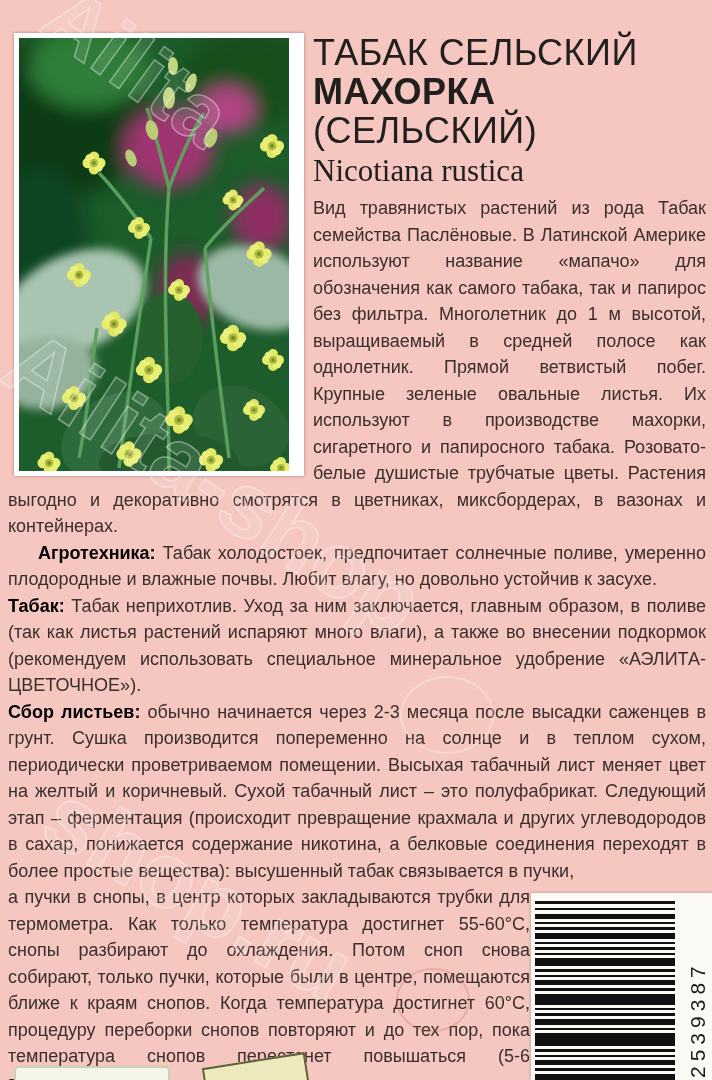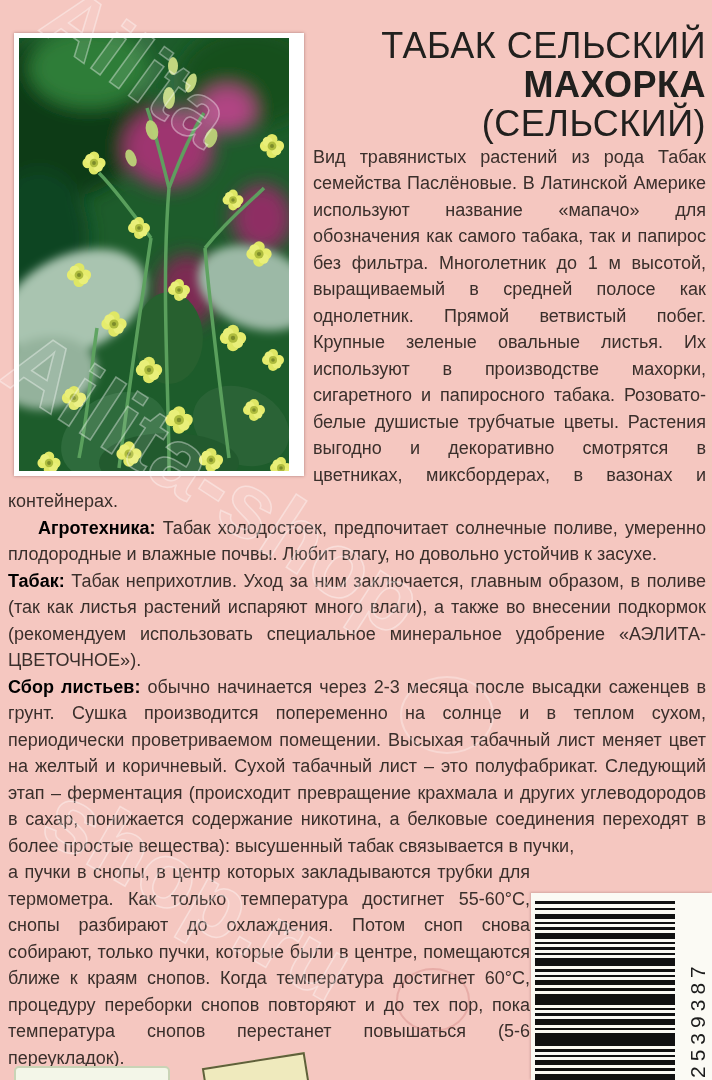--- a/index.html
+++ b/index.html
@@ -25,22 +25,23 @@
     float:left;
     width:280px;
     margin:33px 9px 8px 6px;
     background:#fff;
     padding:5px;
     box-shadow:0 0 3px rgba(90,40,40,.45);
   }
   .photo-frame svg{display:block;width:270px;height:433px;}
   
   .header{
-    text-align:right;
-    padding-top:27px;
+    text-align:left;
+    padding-top:34px;
+    margin-bottom:8px;
     line-height:1.08;
     color:#21201e;
   }
   .t1{font-size:36px;letter-spacing:.5px;}
   .t2{font-size:36px;letter-spacing:.5px;}
   .t2 b{font-weight:bold;}
   .latin{
     font-family:"Liberation Serif", serif;
     font-size:31px;
     margin-top:3px;
@@ -198,20 +199,21 @@
         <use href="#fl" transform="translate(110,416) scale(1.15)"></use>
         <use href="#fl" transform="translate(192,422) scale(1.1)"></use>
         <use href="#fl" transform="translate(30,425) scale(1.05)"></use>
         <use href="#fl" transform="translate(262,430) scale(1.0)"></use>
       </svg>
     </div>
 
     <div class="header">
       <div class="t1">ТАБАК СЕЛЬСКИЙ</div>
       <div class="t2"><b>МАХОРКА</b><span> (СЕЛЬСКИЙ)</span></div>
+      <div class="latin">Nicotiana rustica</div>
     </div>
 
     <p class="para"><span>Вид травянистых растений из рода Табак семейства Паслёновые. В Латинской Америке используют название «мапачо» для обозначения как самого табака, так и папирос без фильтра. Многолетник до 1 м высотой, выращиваемый в средней полосе как однолетник. Прямой ветвистый побег. Крупные зеленые овальные листья. Их используют в производстве махорки, сигаретного и папиросного табака. Розовато-белые душистые трубчатые цветы. Растения выгодно и декоративно смотрятся в цветниках, миксбордерах, в вазонах и контейнерах.</span></p>
 
     <p class="para indent"><b>Агротехника:</b><span> Табак холодостоек, предпочитает солнечные поливе, умеренно плодородные и влажные почвы. Любит влагу, но довольно устойчив к засухе.</span></p>
 
 
     <p class="para"><b>Табак:</b><span> Табак неприхотлив. Уход за ним заключается, главным образом, в поливе (так как листья растений испаряют много влаги), а также во внесении подкормок (рекомендуем использовать специальное минеральное удобрение «АЭЛИТА-ЦВЕТОЧНОЕ»).</span></p>
 
     <p class="para"><b>Сбор листьев:</b><span> обычно начинается через 2-3 месяца после высадки саженцев в грунт. Сушка производится попеременно на солнце и в теплом сухом, периодически проветриваемом помещении. Высыхая табачный лист меняет цвет на желтый и коричневый. Сухой табачный лист – это полуфабрикат. Следующий этап – ферментация (происходит превращение крахмала и других углеводородов в сахар, понижается содержание никотина, а белковые соединения переходят в более простые вещества): высушенный табак связывается в пучки,</span></p>

